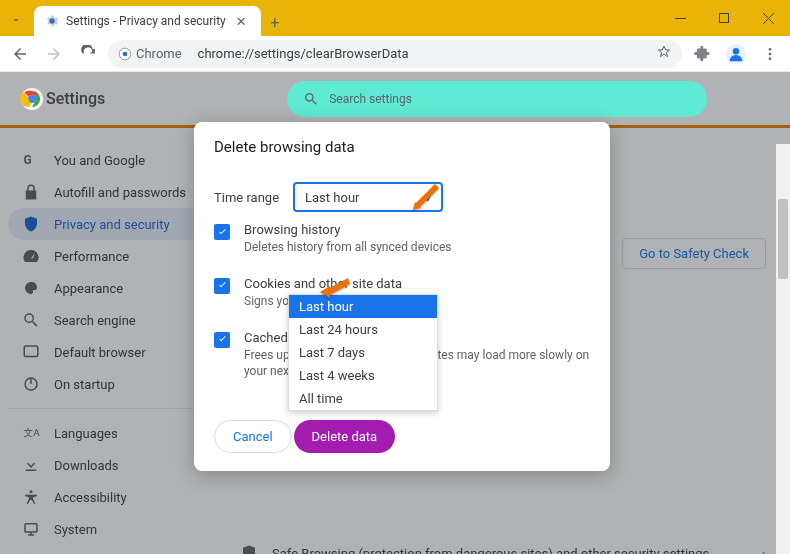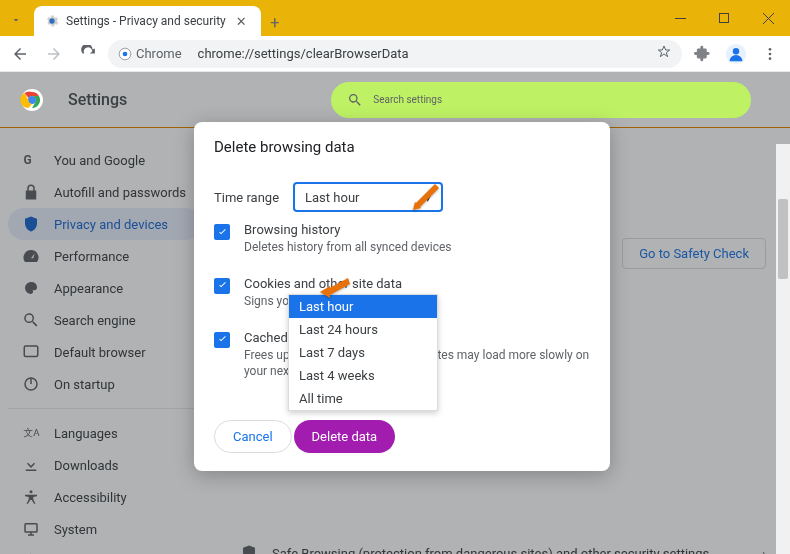--- a/index.html
+++ b/index.html
@@ -21,24 +21,24 @@
 .tb-btn.disabled { color: #bdc1c6; }
 .omnibox { flex: 1; height: 28px; background: #f1f3f4; border-radius: 14px; display: flex; align-items: center; padding: 0 10px; gap: 16px; font-size: 13px; }
 .omnibox .chrome-chip { display: flex; align-items: center; gap: 4px; color: #5f6368; }
 .omnibox .url { color: #3c4043; }
 .omnibox .star { margin-left: auto; color: #5f6368; }
 
 .content-area { position: relative; height: calc(554px - 72px); }
 
 
 .settings-page { position: absolute; inset: 0; display: flex; background: #fff; }
-.settings-header { position: absolute; top: 0; left: 0; right: 0; height: 56px; display: flex; align-items: center; padding: 0 20px; gap: 24px; border-bottom: 1px solid #a16207; z-index: 1; }
+.settings-header { position: absolute; top: 0; left: 0; right: 0; height: 56px; display: flex; align-items: center; padding: 0 20px; gap: 2px; border-bottom: 3px solid #a16207; z-index: 1; }
 .chrome-logo { width: 24px; height: 24px; }
 .settings-title { font-size: 16px; color: #3c4043; font-weight: 500; }
-.search-settings { margin-left: 180px; flex: 0 0 420px; height: 36px; background: #bef264; border-radius: 18px; display: flex; align-items: center; padding: 0 16px; gap: 10px; color: #5f6368; font-size: 10px; }
+.search-settings { margin-left: 180px; flex: 0 0 420px; height: 36px; background: #5eead4; border-radius: 18px; display: flex; align-items: center; padding: 0 16px; gap: 10px; color: #5f6368; font-size: 12px; }
 
 .settings-body { display: flex; padding-top: 56px; width: 100%; }
 .settings-nav { width: 210px; padding: 16px 8px; }
 .nav-item { display: flex; align-items: center; gap: 14px; height: 32px; padding: 0 14px; border-radius: 16px; font-size: 13px; color: #3c4043; }
 .nav-item.active { background: #e8f0fe; color: #1967d2; }
 .nav-item.active svg { color: #1967d2; }
 .nav-item svg { color: #5f6368; }
 .nav-divider { height: 1px; background: #e8eaed; margin: 8px 0; }
 
 .settings-main { flex: 1; padding: 20px 24px 0 24px; position: relative; }
@@ -204,21 +204,21 @@
         <div class="nav-item">
             <svg width="18" height="18" viewBox="0 0 24 24">
               <path fill="currentColor" d="M12 2a5 5 0 00-5 5v3H5v12h14V10h-2V7a5 5 0 00-5-5zm3 8H9V7a3 3 0 116 0v3z"></path>
             </svg>
             <span>Autofill and passwords</span>
           </div>
         <div class="nav-item active">
             <svg width="18" height="18" viewBox="0 0 24 24">
               <path fill="currentColor" d="M12 2L4 5v6c0 5 3.4 9.7 8 11 4.6-1.3 8-6 8-11V5l-8-3z"></path>
             </svg>
-            <span>Privacy and devices</span>
+            <span>Privacy and security</span>
           </div>
         <div class="nav-item">
             <svg width="18" height="18" viewBox="0 0 24 24">
               <path fill="currentColor" d="M12 4a10 10 0 00-8 16h16a10 10 0 00-8-16zm1 10l4-6-2 7h-4l2-1z"></path>
             </svg>
             <span>Performance</span>
           </div>
         <div class="nav-item">
             <svg width="18" height="18" viewBox="0 0 24 24">
               <path fill="currentColor" d="M12 4a8 8 0 100 16 3 3 0 002-5h2a4 4 0 004-4 7 7 0 00-8-7z"></path>

